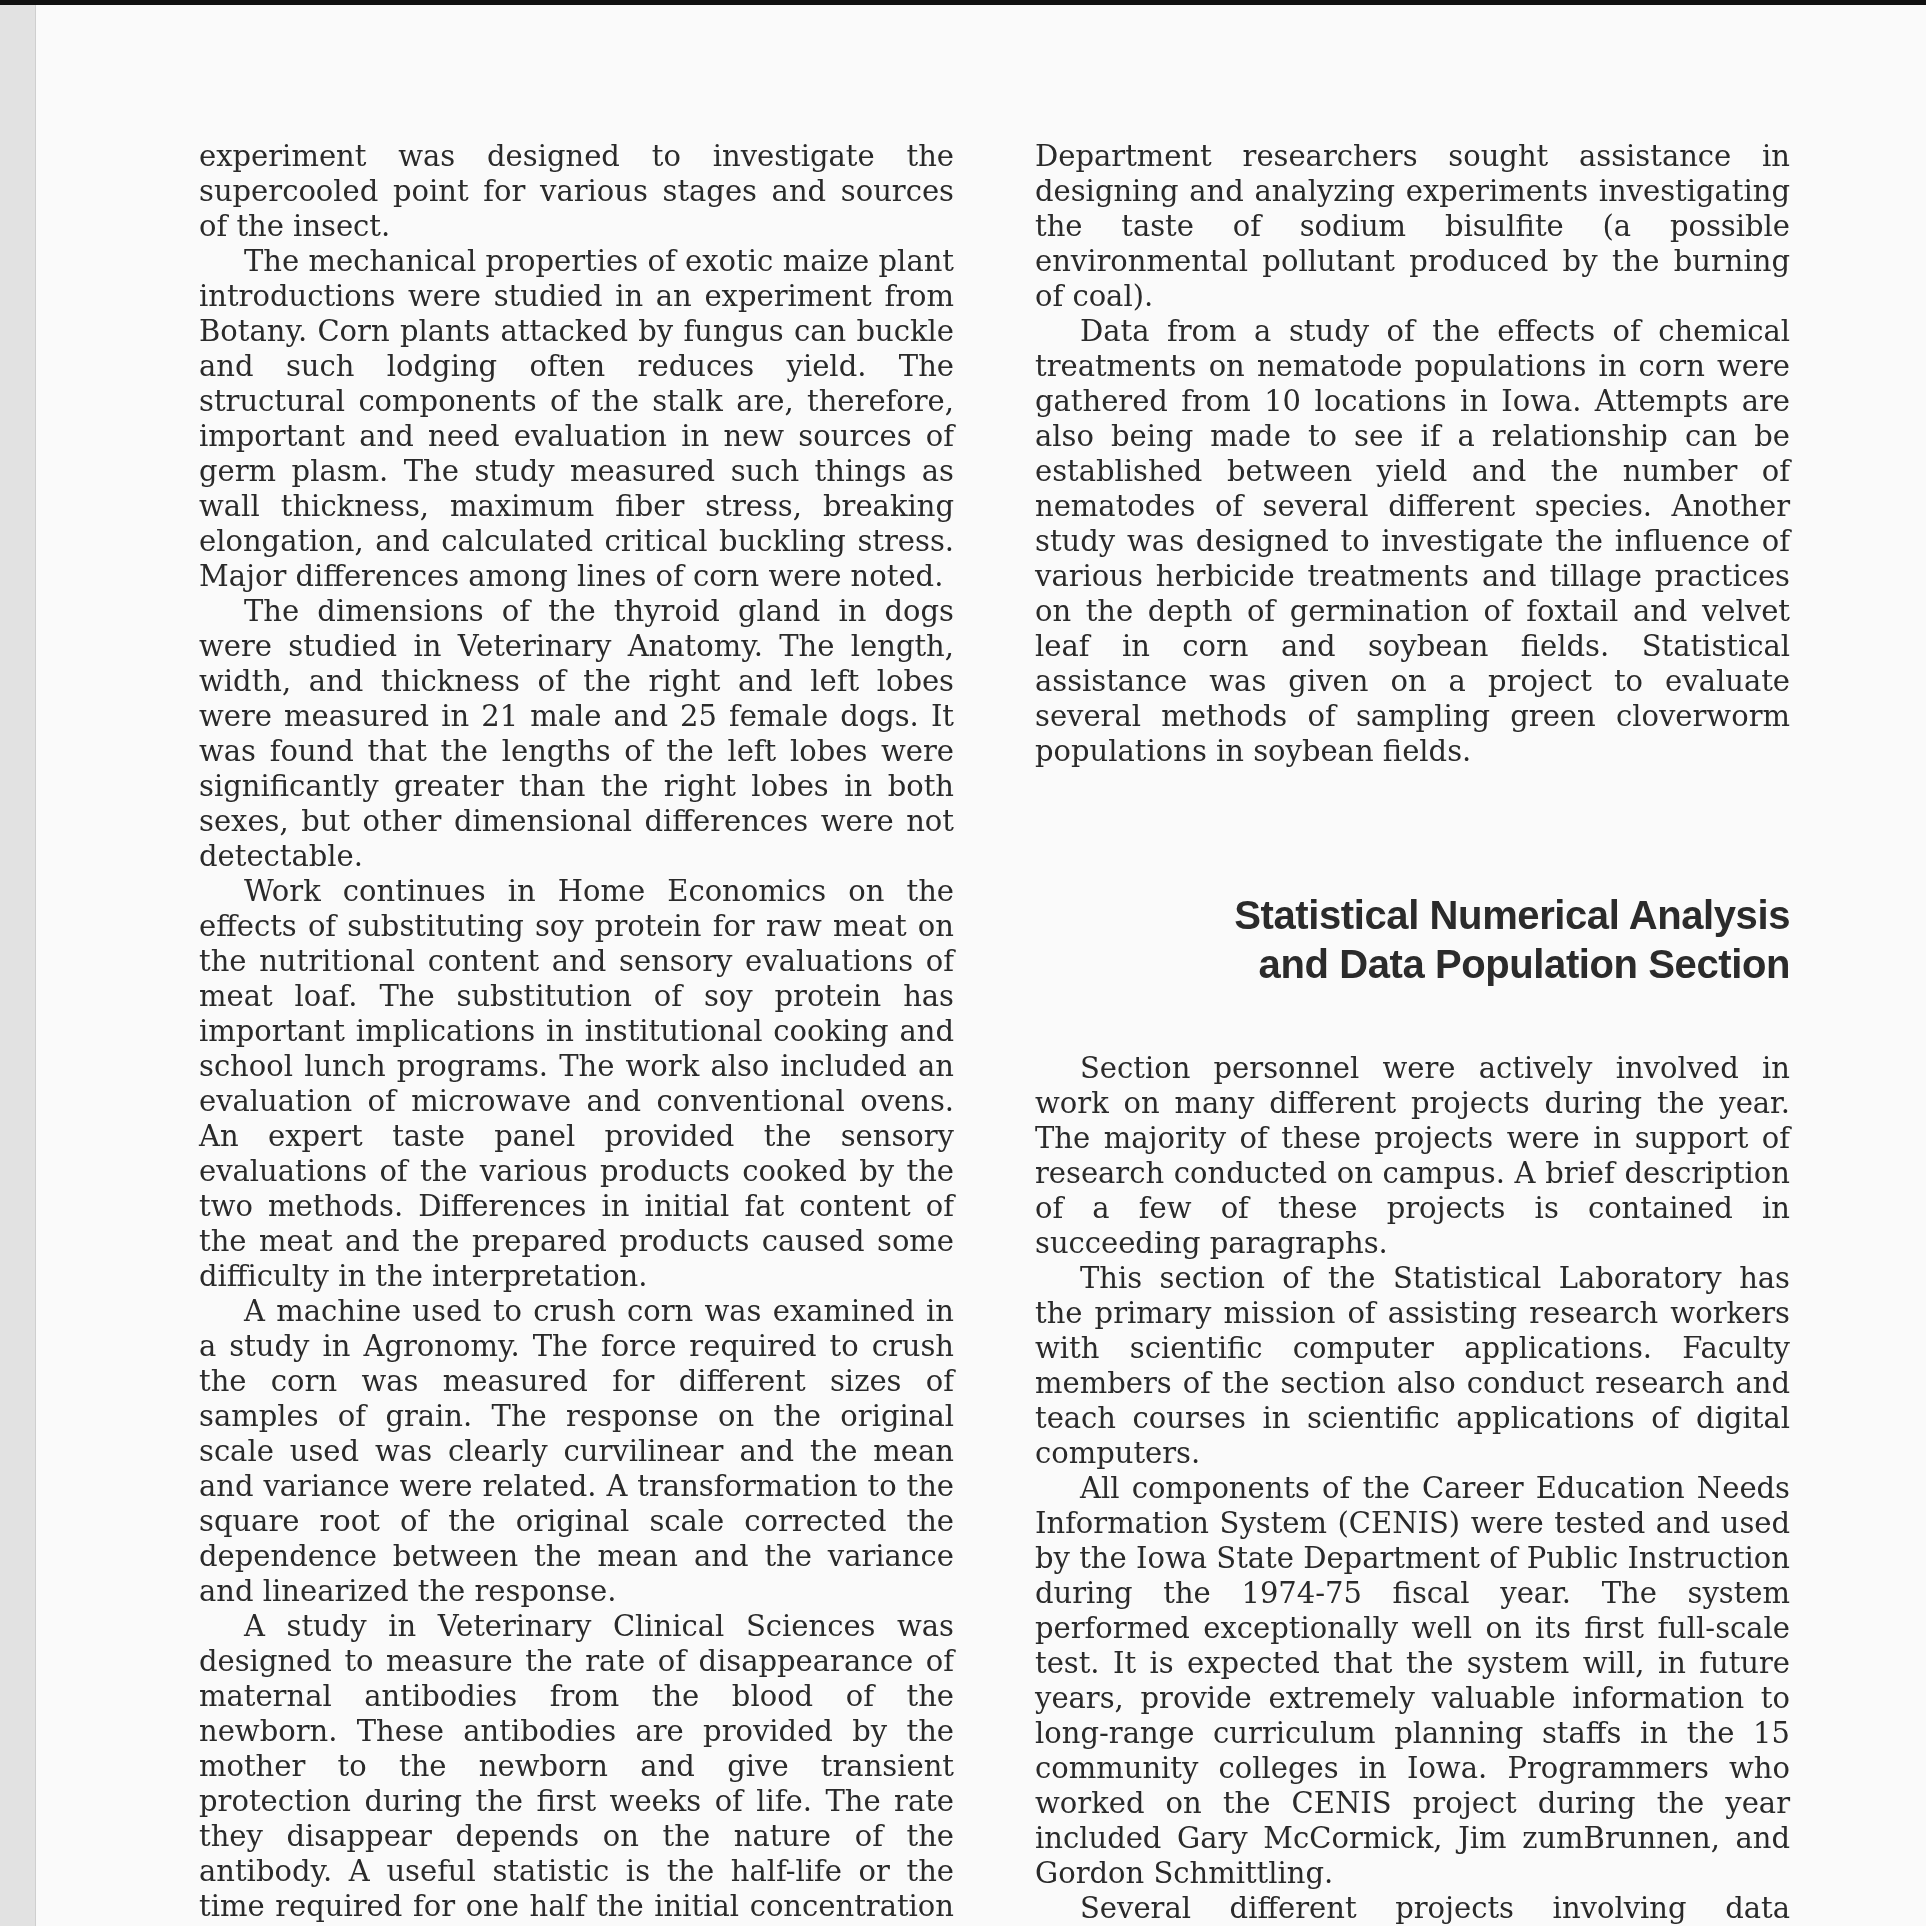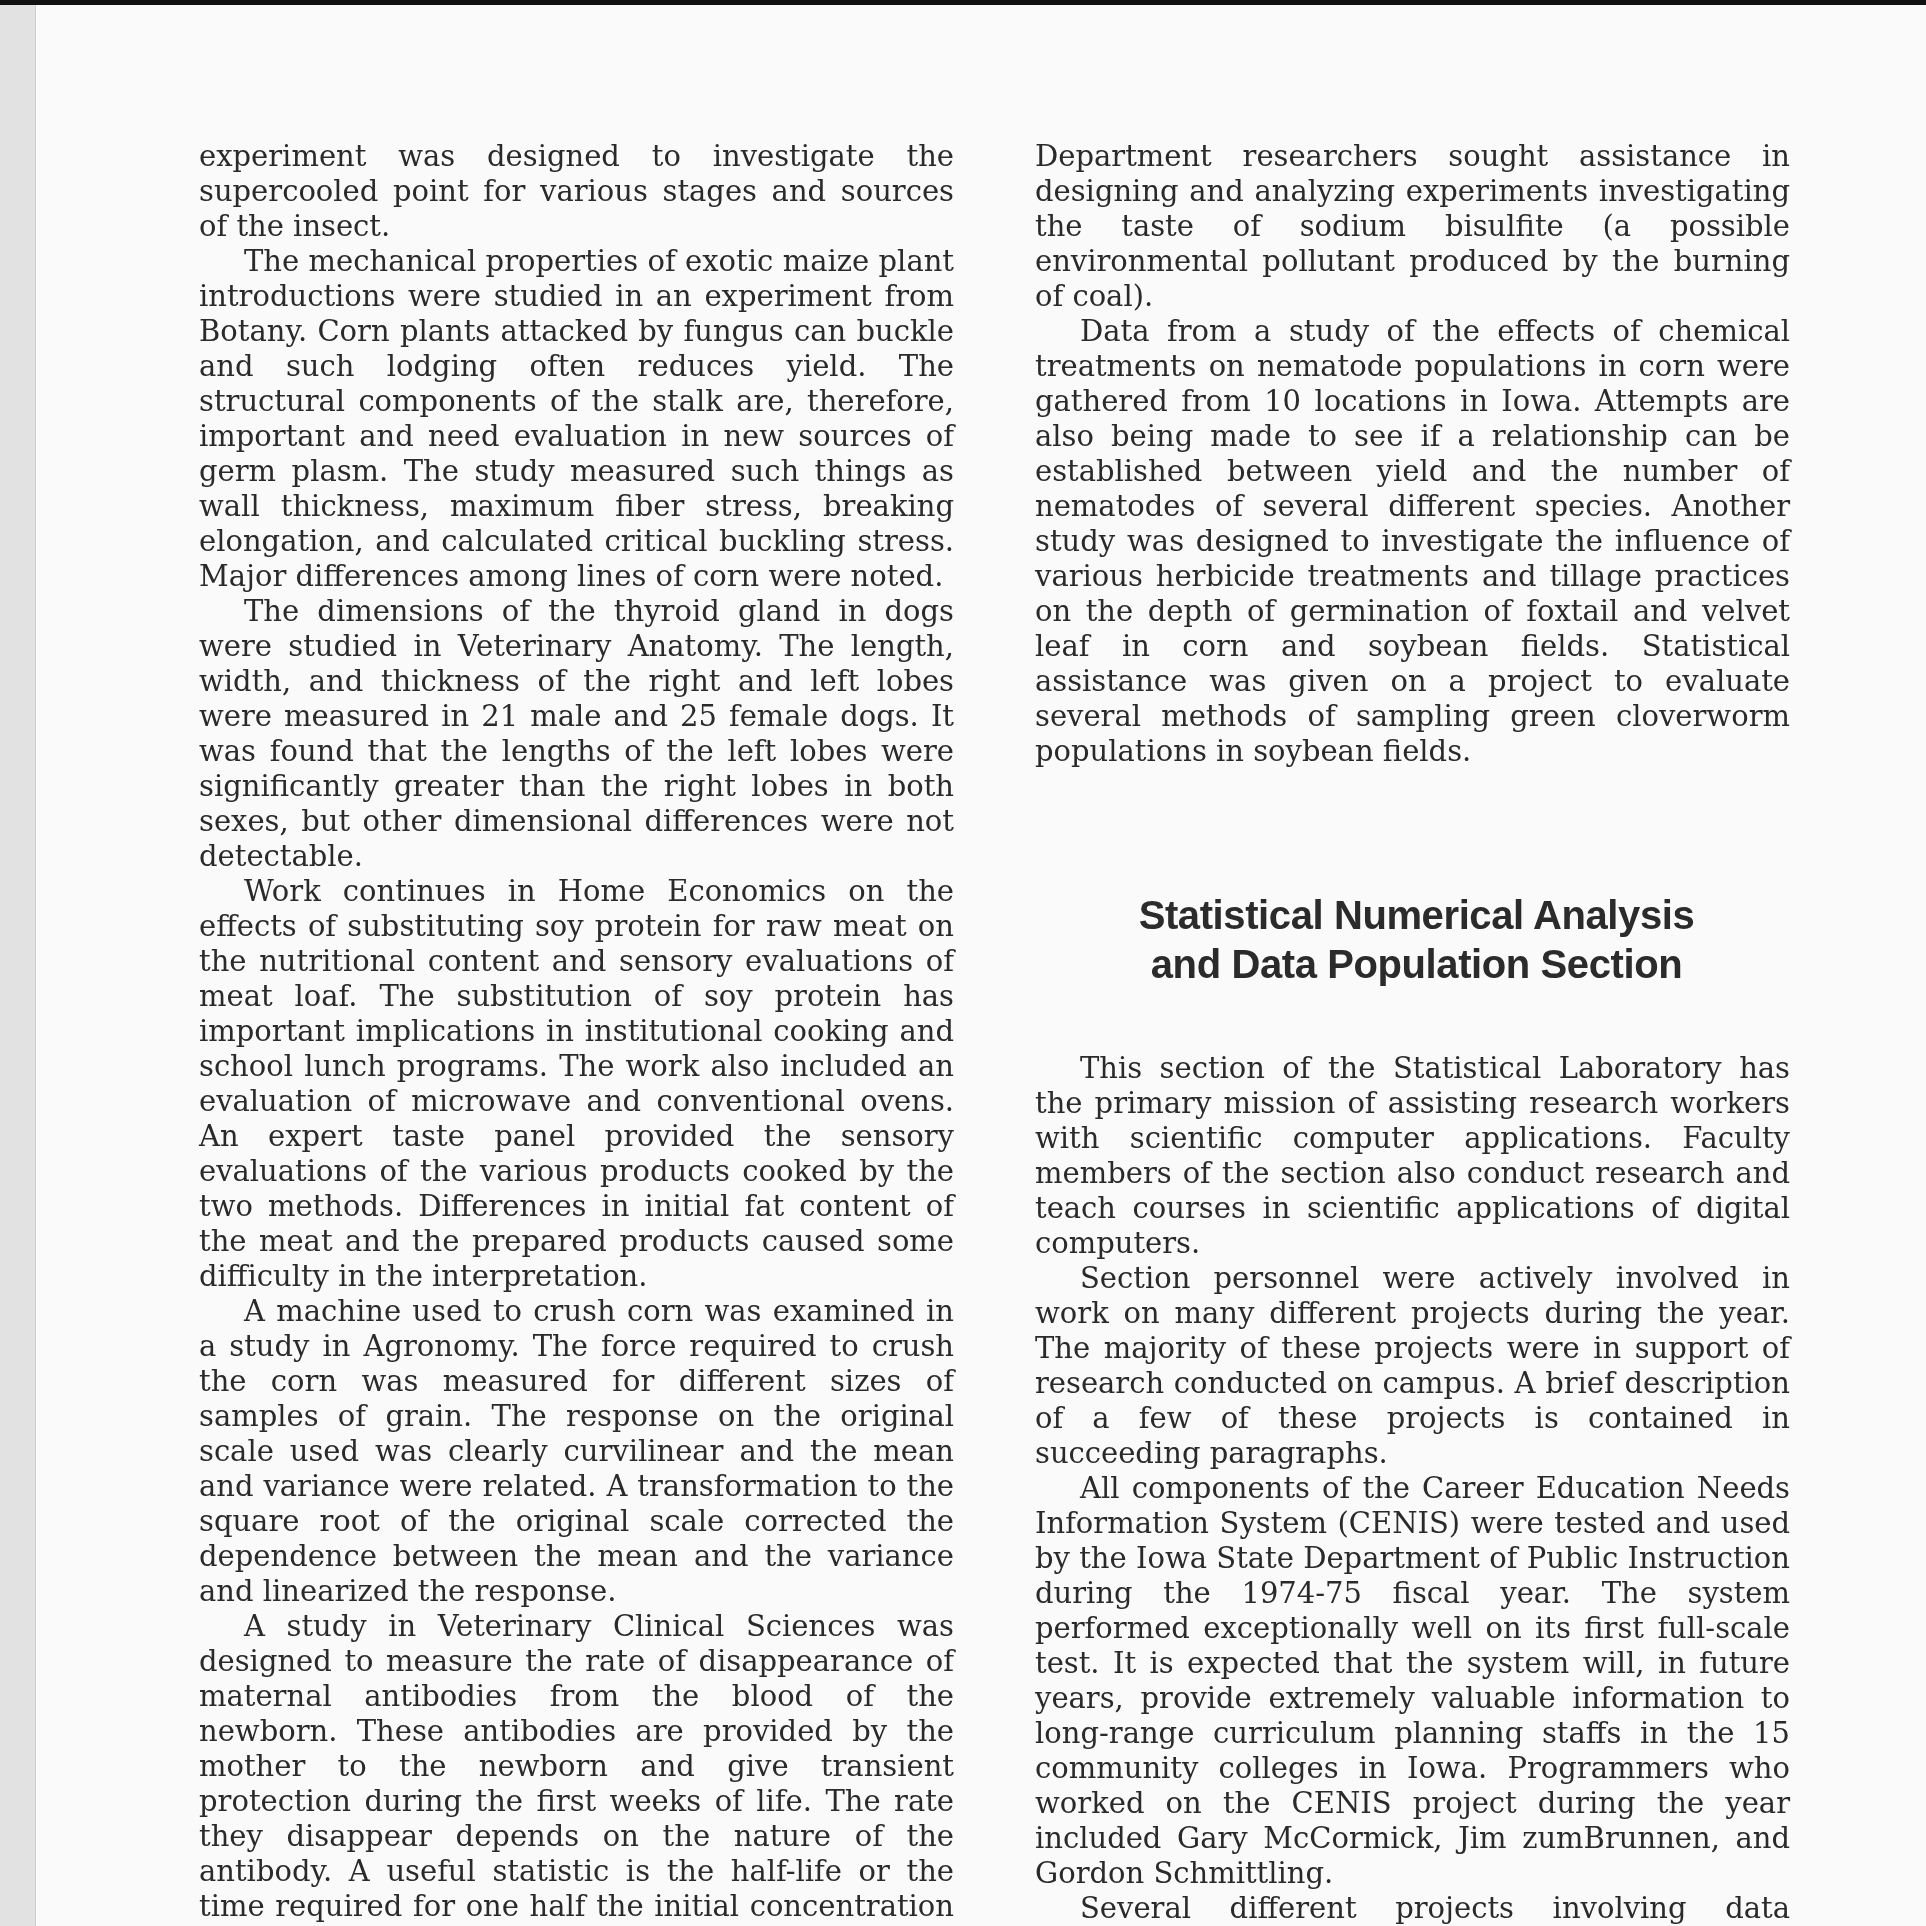--- a/index.html
+++ b/index.html
@@ -19,21 +19,21 @@
     font-size: 29px; line-height: 35px;
     text-align: justify;
   }
   .col-left { left: 199px; }
   .col-right { left: 1035px; }
   .column p { margin: 0; text-indent: 45px; }
   .column p.cont { text-indent: 0; }
   .section-heading {
     font-family: "Liberation Sans", "DejaVu Sans", sans-serif;
     font-weight: bold; font-size: 40px; line-height: 49px;
-    color: #2b2b2b; margin: 122px 0 62px 8px; text-align: center;
+    color: #2b2b2b; margin: 122px 0 62px 8px; text-align: right;
     letter-spacing: -0.4px;
   }
 </style>
 </head>
 <body>
 
 <div class="top-bar"></div>
 <div class="binding-strip"></div>
 
 <div class="column col-left">
@@ -48,19 +48,19 @@
 
 <div class="column col-right">
   <p class="cont">Department researchers sought assistance in designing and analyzing experiments investigating the taste of sodium bisulfite (a possible environmental pollutant produced by the burning of coal).</p>
   <p>Data from a study of the effects of chemical treatments on nematode populations in corn were gathered from 10 locations in Iowa. Attempts are also being made to see if a relationship can be established between yield and the number of nematodes of several different species. Another study was designed to investigate the influence of various herbicide treatments and tillage practices on the depth of germination of foxtail and velvet leaf in corn and soybean fields. Statistical assistance was given on a project to evaluate several methods of sampling green cloverworm populations in soybean fields.</p>
 
   <h2 class="section-heading">
     <span>Statistical Numerical Analysis</span><br>
     <span>and Data Population Section</span>
   </h2>
 
+  <p>Section personnel were actively involved in work on many different projects during the year. The majority of these projects were in support of research conducted on campus. A brief description of a few of these projects is contained in succeeding paragraphs.</p>
   <p>This section of the Statistical Laboratory has the primary mission of assisting research workers with scientific computer applications. Faculty members of the section also conduct research and teach courses in scientific applications of digital computers.</p>
-  <p>Section personnel were actively involved in work on many different projects during the year. The majority of these projects were in support of research conducted on campus. A brief description of a few of these projects is contained in succeeding paragraphs.</p>
   <p>All components of the Career Education Needs Information System (CENIS) were tested and used by the Iowa State Department of Public Instruction during the 1974-75 fiscal year. The system performed exceptionally well on its first full-scale test. It is expected that the system will, in future years, provide extremely valuable information to long-range curriculum planning staffs in the 15 community colleges in Iowa. Programmers who worked on the CENIS project during the year included Gary McCormick, Jim zumBrunnen, and Gordon Schmittling.</p>
   <p>Several different projects involving data retrieval and report generation, using the 1970 U. S. Population and Housing census data, were completed. Bud Meador, Lana Thomas, and James Chen were most heavily engaged in these activities. Several hundred data tapes containing data from counts one through five are stored in the section's tape library.</p>
 
 </div>
 
 
 </body></html>

